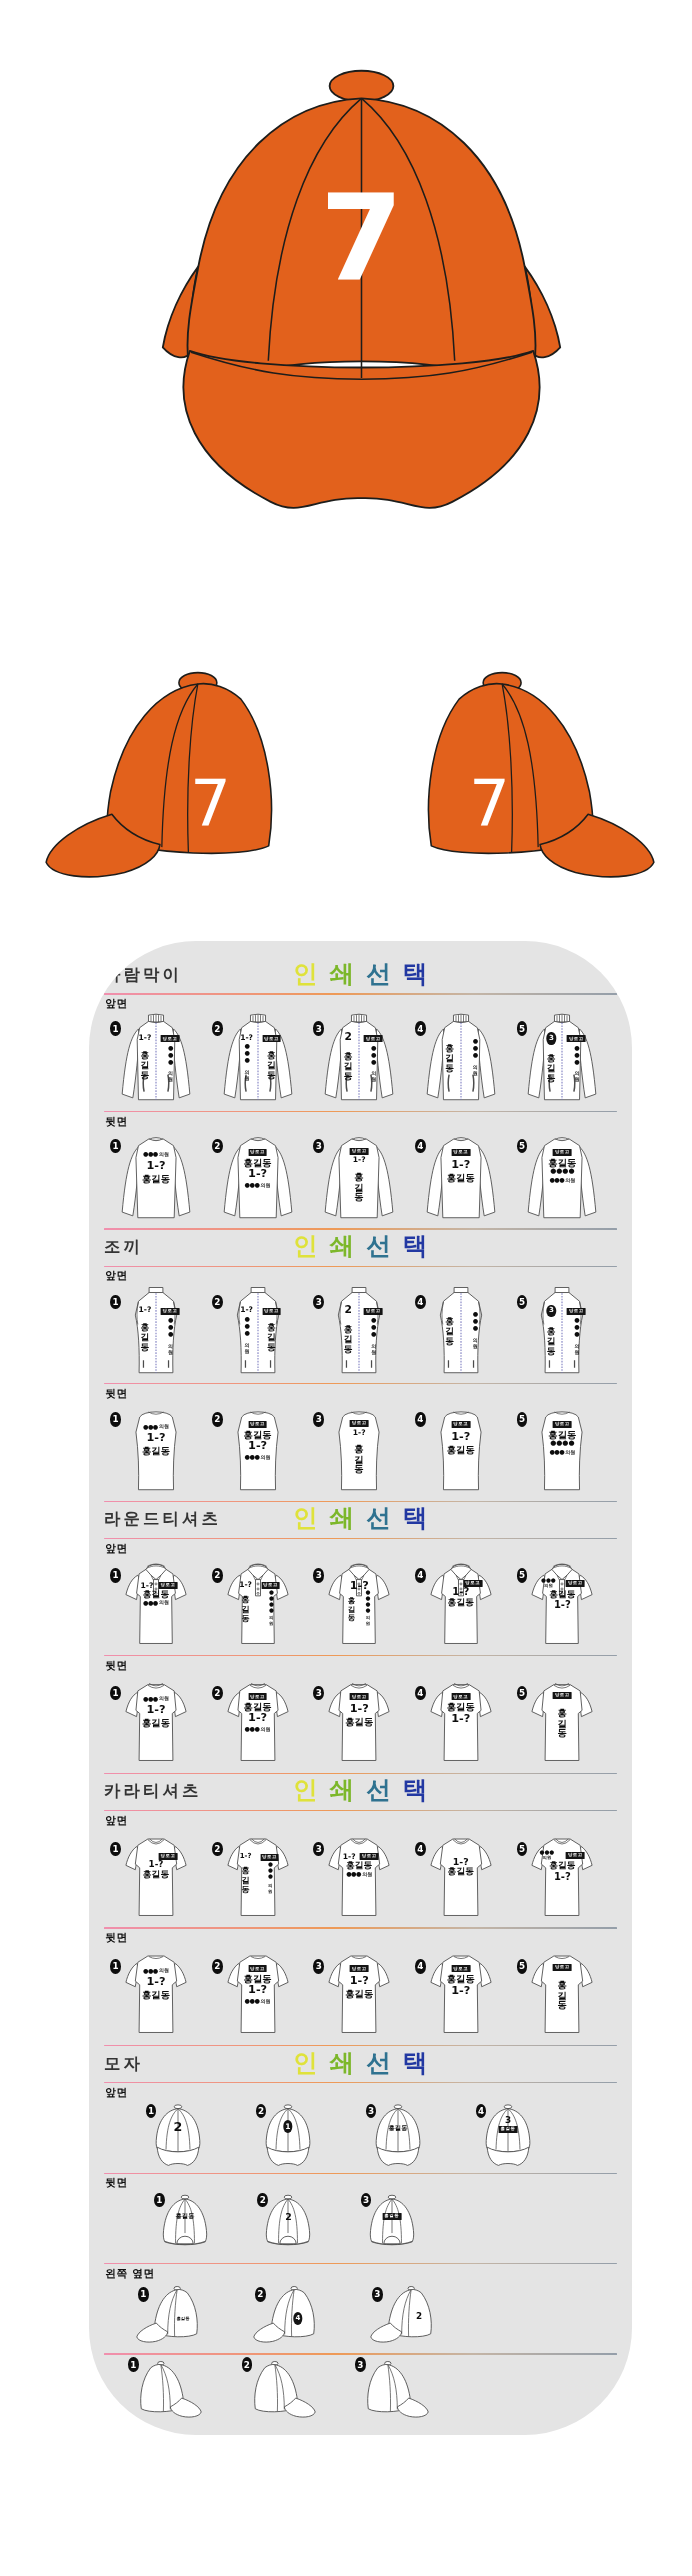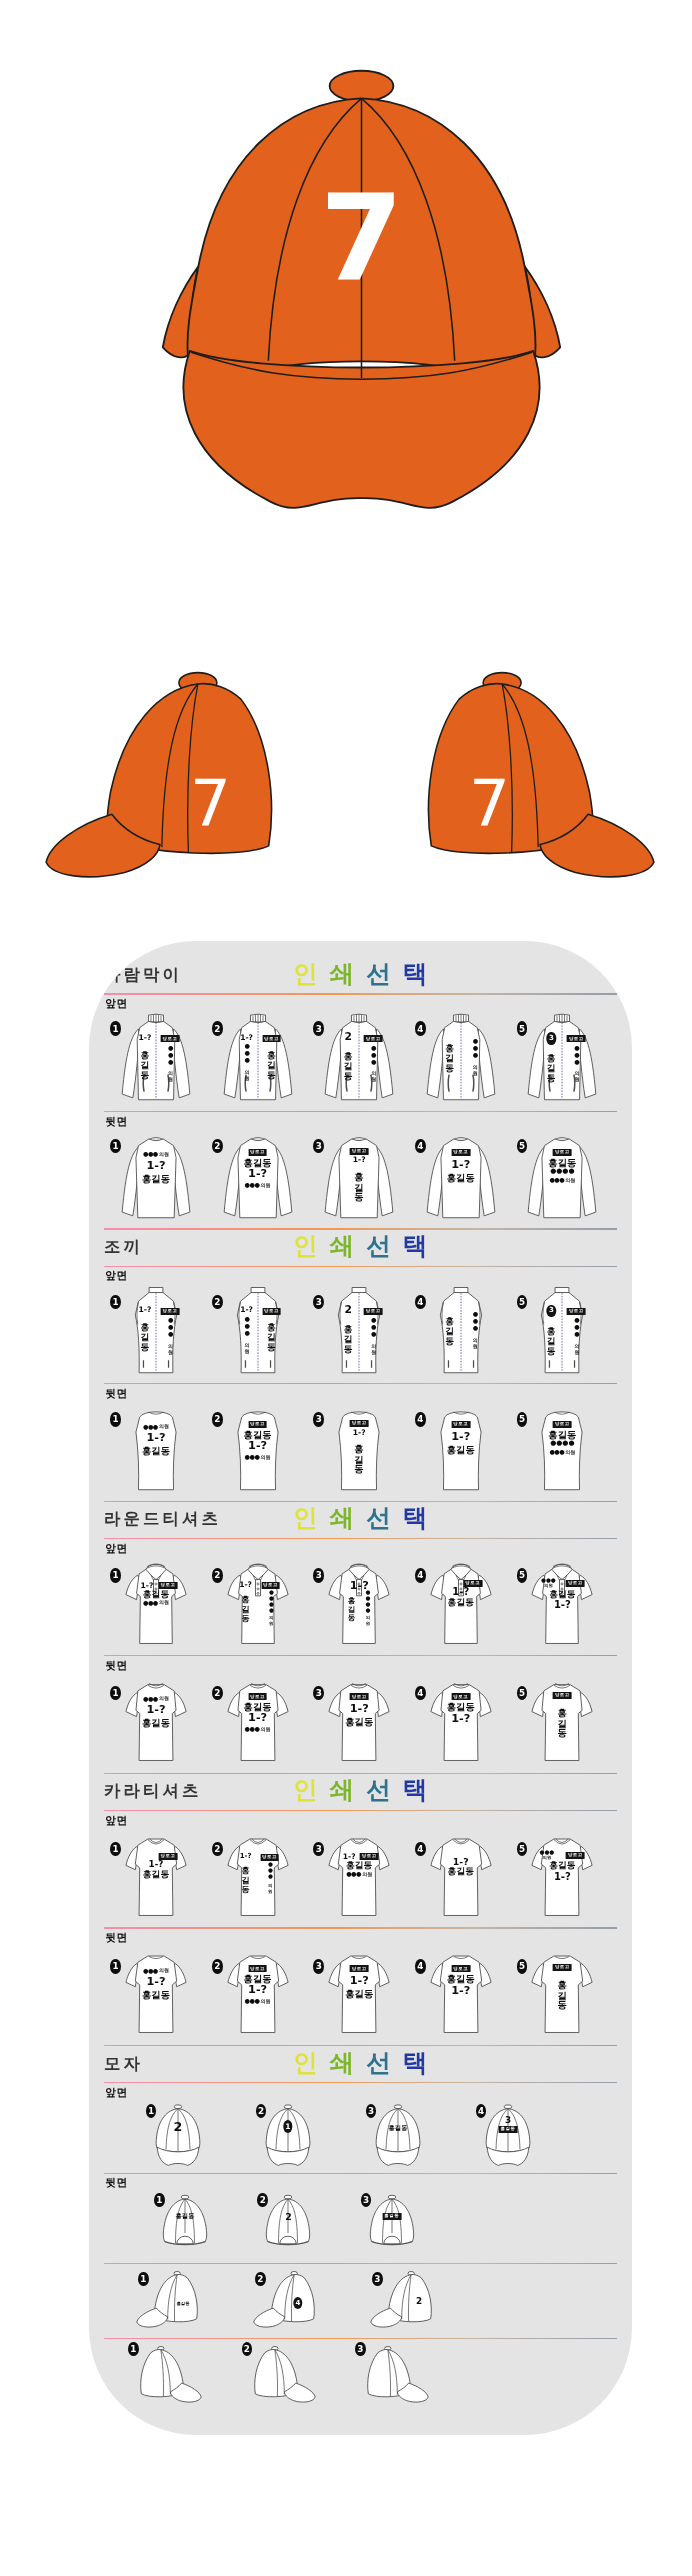--- a/index.html
+++ b/index.html
@@ -941,20 +941,21 @@
  <path d="M52,81 A13,12 0 0 1 78,81 Z"></path>
               </g>
  <g fill="none" stroke="#4c4c4c" stroke-width="1.2">
                 <path d="M65,10 L65,64 M65,10 C55,22 50,40 50,80 M65,10 C75,22 80,40 80,80 M33,77 C50,84 80,84 97,77"></path>
               </g>
             </svg>
             <span class="pr bdg" style="left:41px;top:21.4px;font-size:4.4px;">홍길동</span>
           </div>
         </div>
         <div class="line"></div>
+        <div class="rlabel">왼쪽 옆면</div>
         <div class="grow mlL">
           <div class="cell c">
             <span class="onum" style="left:5px;top:5px">1</span>
             <svg class="gs" viewBox="0 0 130 104">
               <g fill="#ffffff" stroke="#4c4c4c" stroke-width="1.4" stroke-linejoin="round">
  <ellipse cx="70" cy="9" rx="5" ry="3"></ellipse>
  <path d="M70,11 C53,14 40,32 35,62 C34,70 35,76 37,80 C54,87 89,88 101,81 C104,60 100,34 86,16 C81,12 75,10 70,11 Z"></path>
  <path d="M37,64 C22,69 8,78 6,86 C8,93 22,96 36,93 C48,90 54,84 55,78 C48,74 42,70 37,64 Z"></path>
               </g>
  <g fill="none" stroke="#4c4c4c" stroke-width="1.2">

